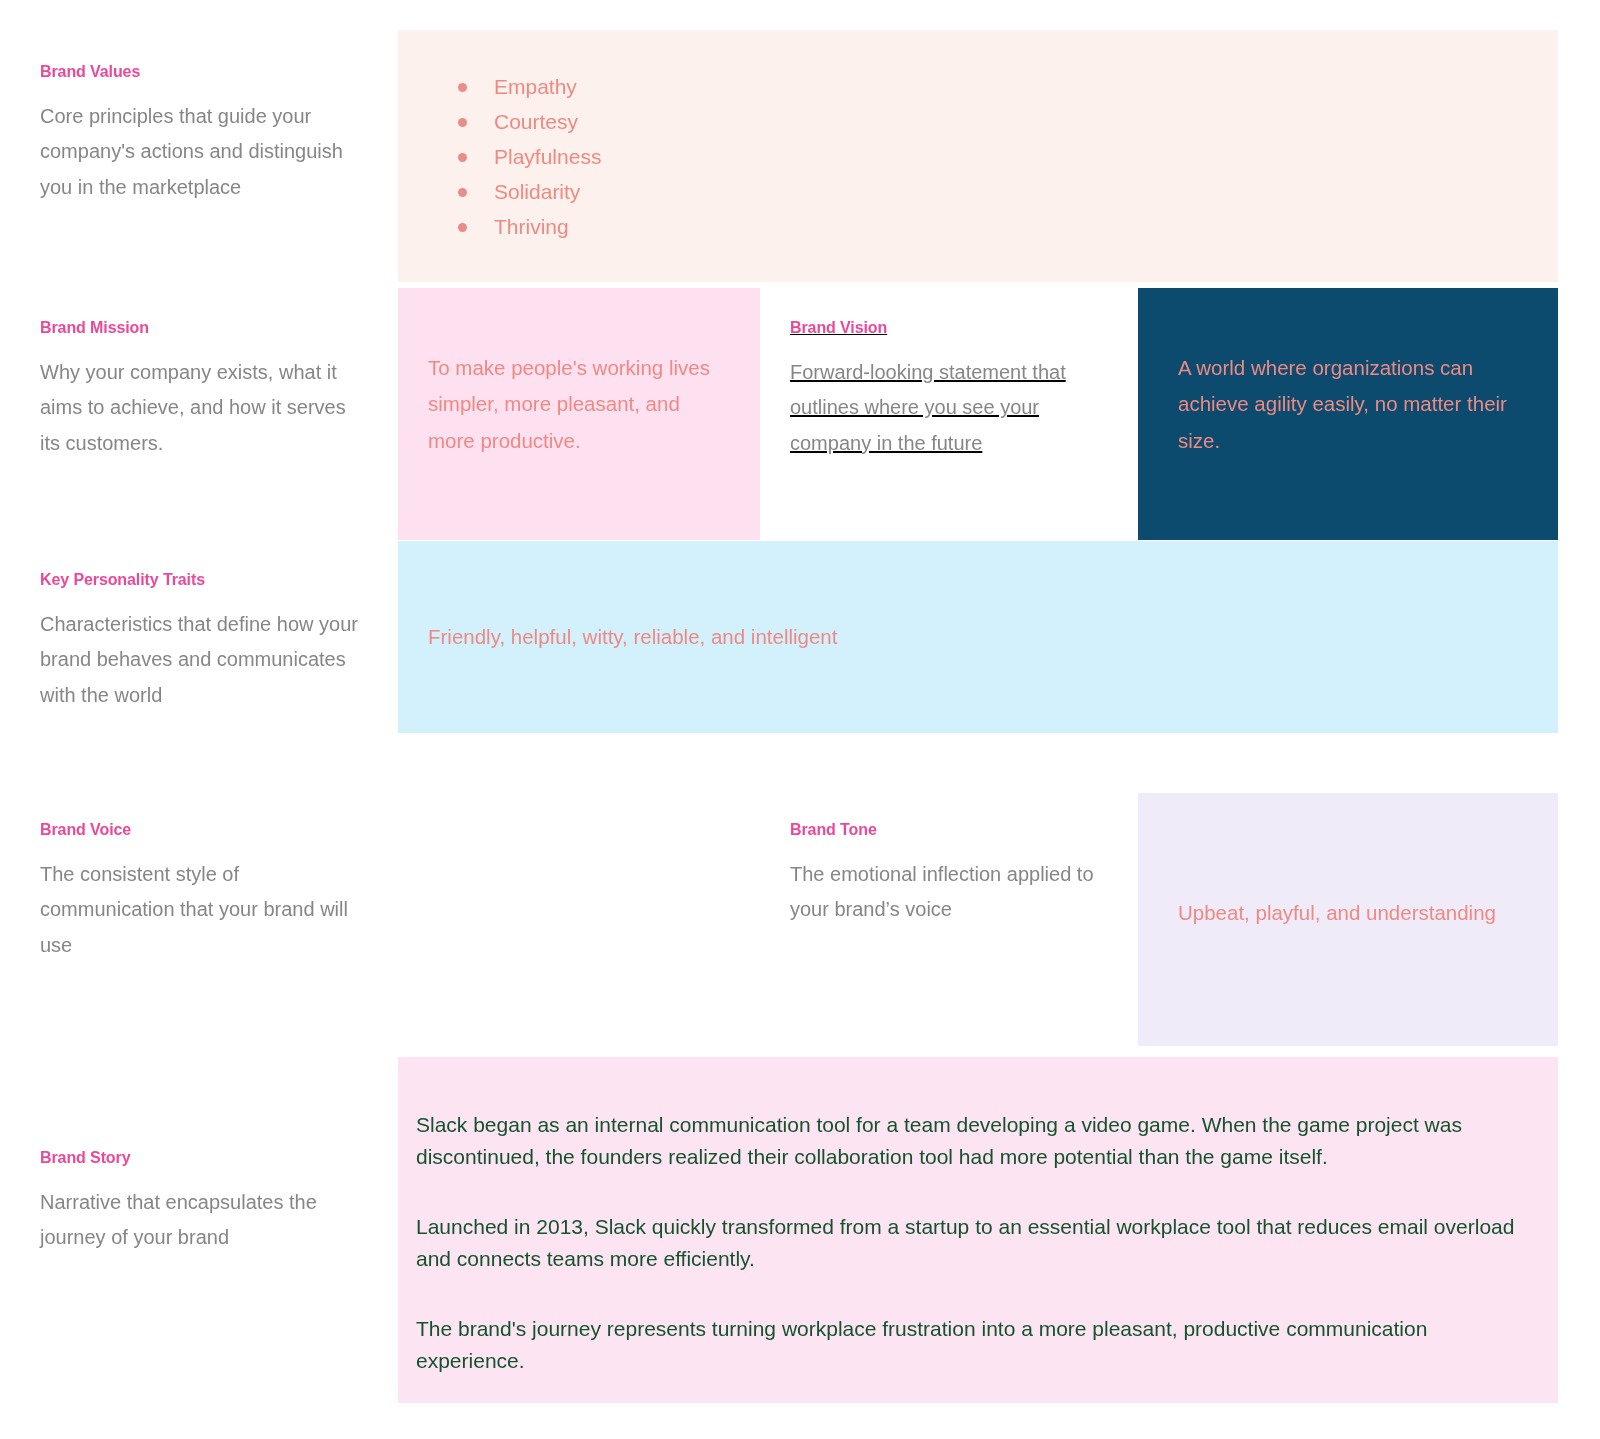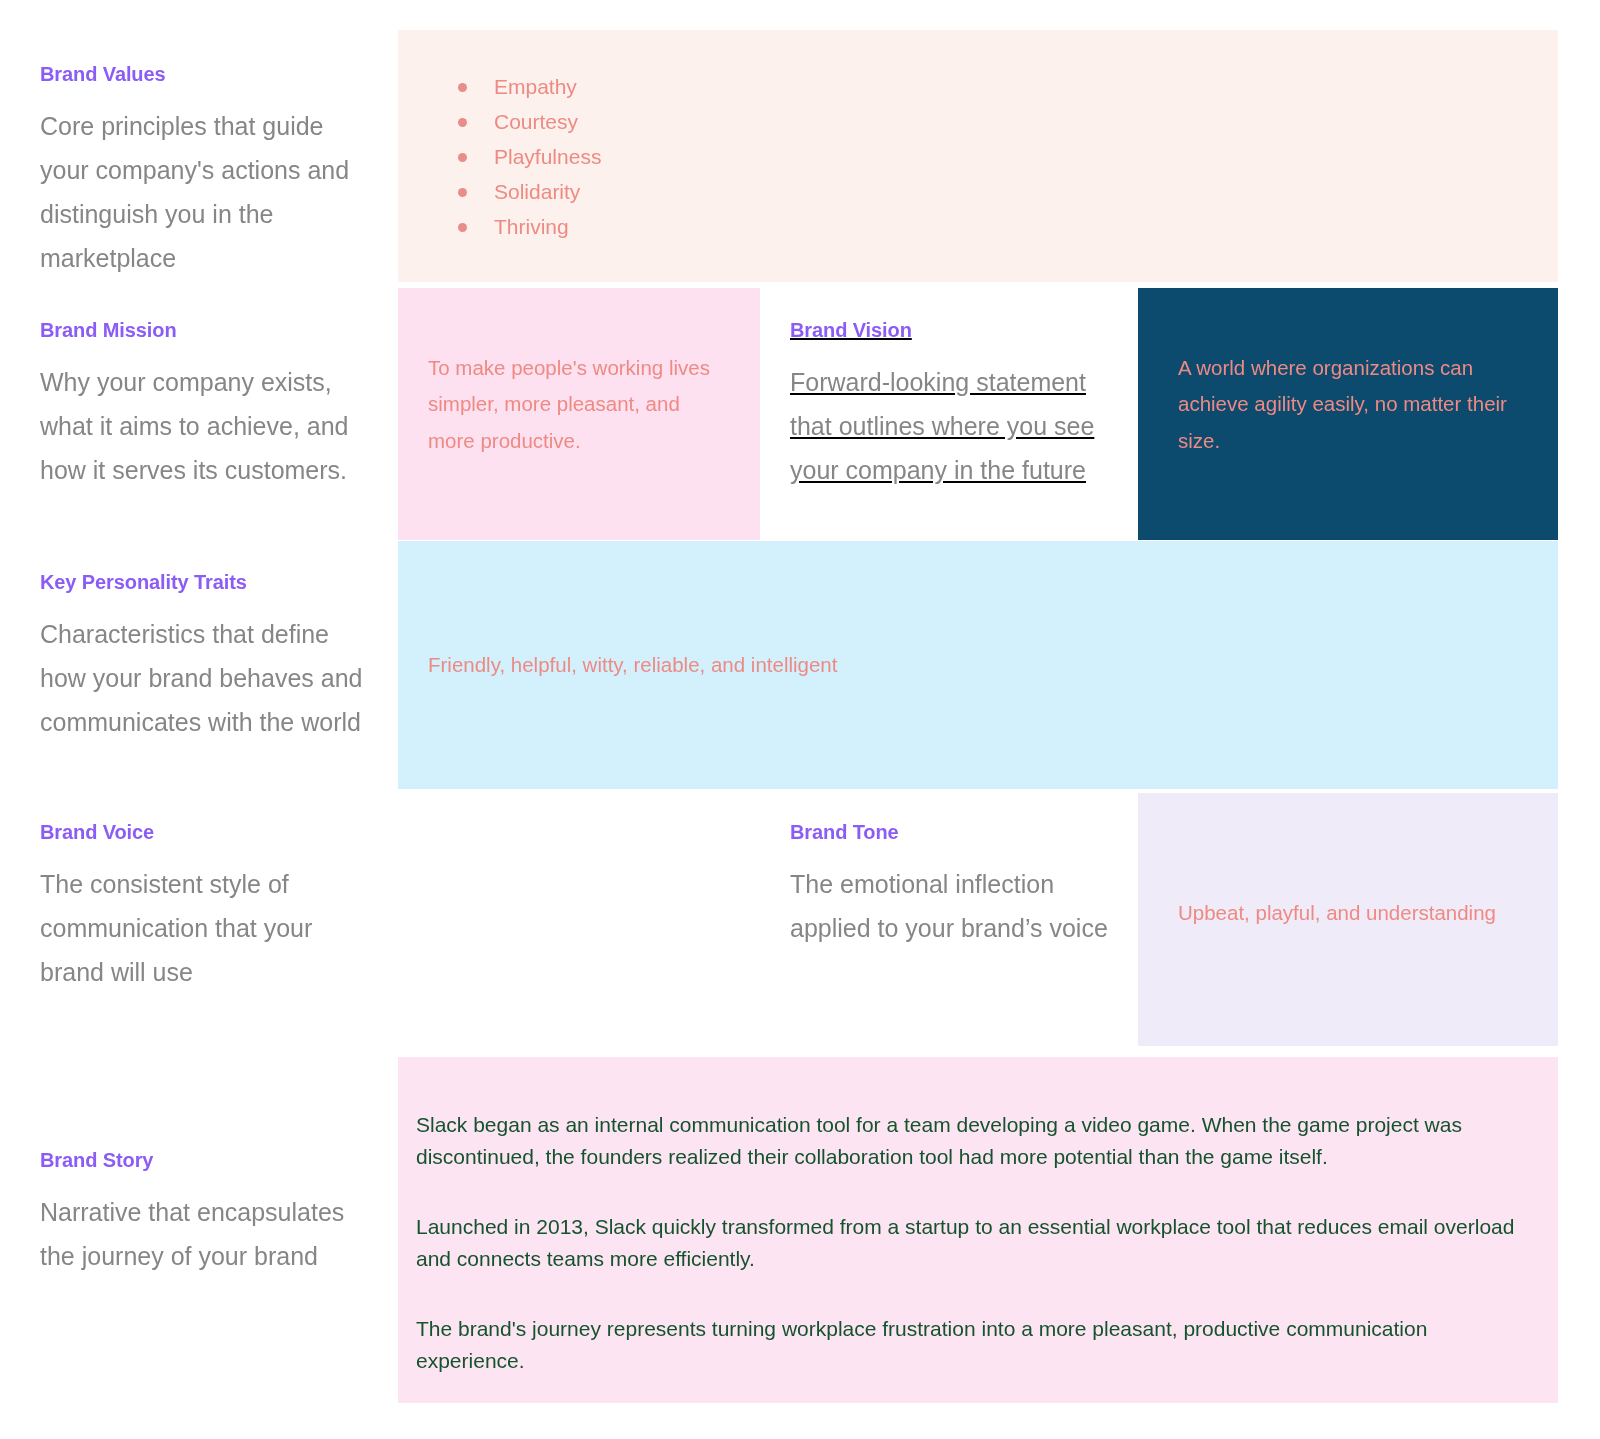--- a/index.html
+++ b/index.html
@@ -21,29 +21,29 @@
     height: 1439px;
   }
 
   
   .label-col {
     position: absolute;
     left: 40px;
     width: 330px;
   }
   .label-title {
-    font-size: 20px;
+    font-size: 16px;
     font-weight: bold;
-    color: #8b5cf6;
+    color: #ec4899;
     letter-spacing: -0.1px;
     margin: 0 0 18px 0;
     line-height: 1.2;
   }
   .label-desc {
-    font-size: 25px;
+    font-size: 20px;
     color: #868686;
     line-height: 1.76;
     margin: 0;
     font-weight: 400;
   }
 
   
   .block {
     position: absolute;
     box-sizing: border-box;
@@ -138,21 +138,21 @@
 
   <div class="block" style="left:1138px; top:288px; width:420px; height:252px; background:#0c4a6e; padding:50px 30px 0 28px;">
     <p class="block-text">A world where organizations can achieve agility easily, no matter their size.</p>
   </div>
 
   <div class="label-col" style="top:570px;">
     <h2 class="label-title">Key Personality Traits</h2>
     <p class="label-desc">Characteristics that define how your brand behaves and communicates with the world</p>
   </div>
 
-  <div class="block" style="left:398px; top:541px; width:1160px; height:248px; background:#D2F1FD; display:flex; align-items:center; padding-left:18px;">
+  <div class="block" style="left:398px; top:541px; width:1160px; height:192px; background:#D2F1FD; display:flex; align-items:center; padding-left:18px;">
     <p class="block-text">Friendly, helpful, witty, reliable, and intelligent</p>
   </div>
 
   <div class="label-col" style="top:820px;">
     <h2 class="label-title">Brand Voice</h2>
     <p class="label-desc">The consistent style of communication that your brand will use</p>
   </div>
 
 
   <div class="label-col" style="left:790px; width:320px; top:820px;">

